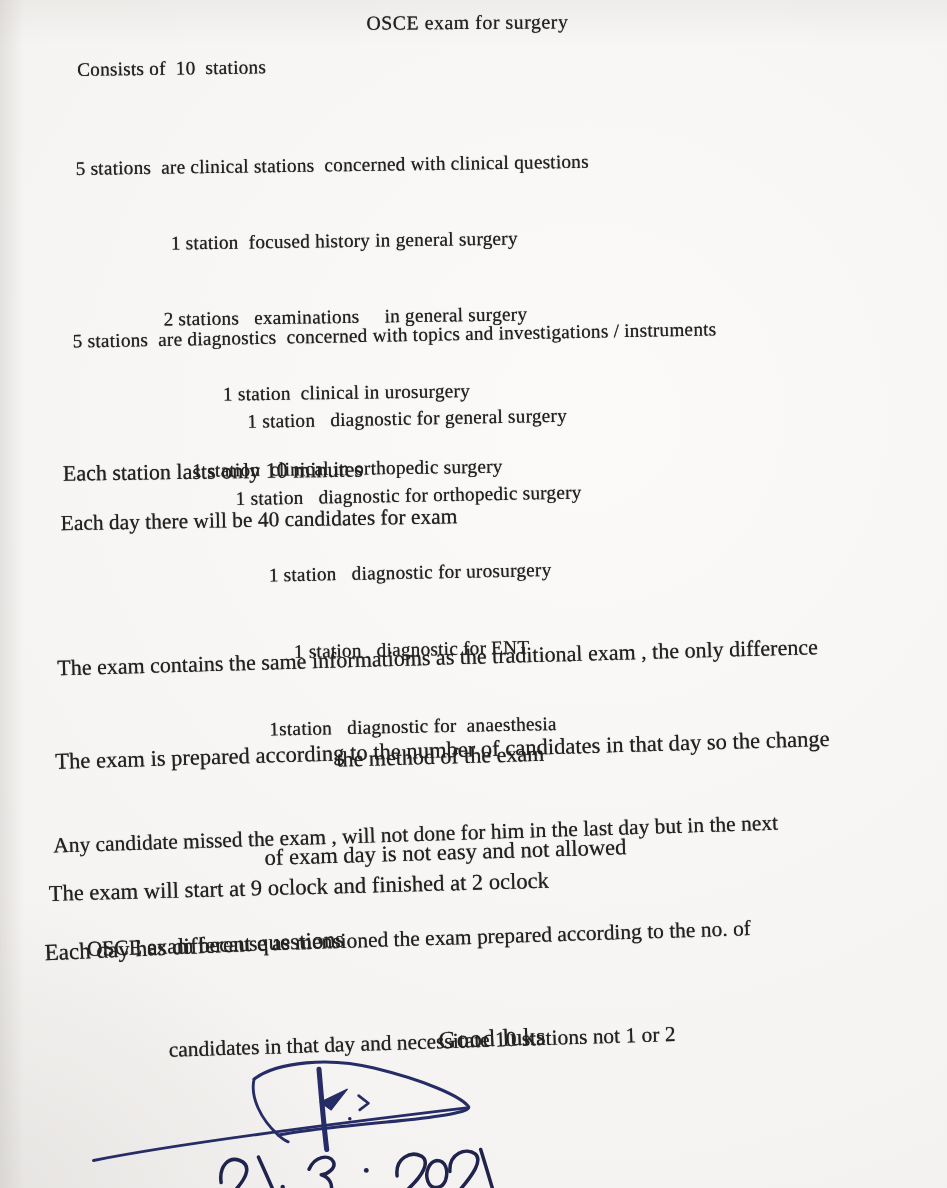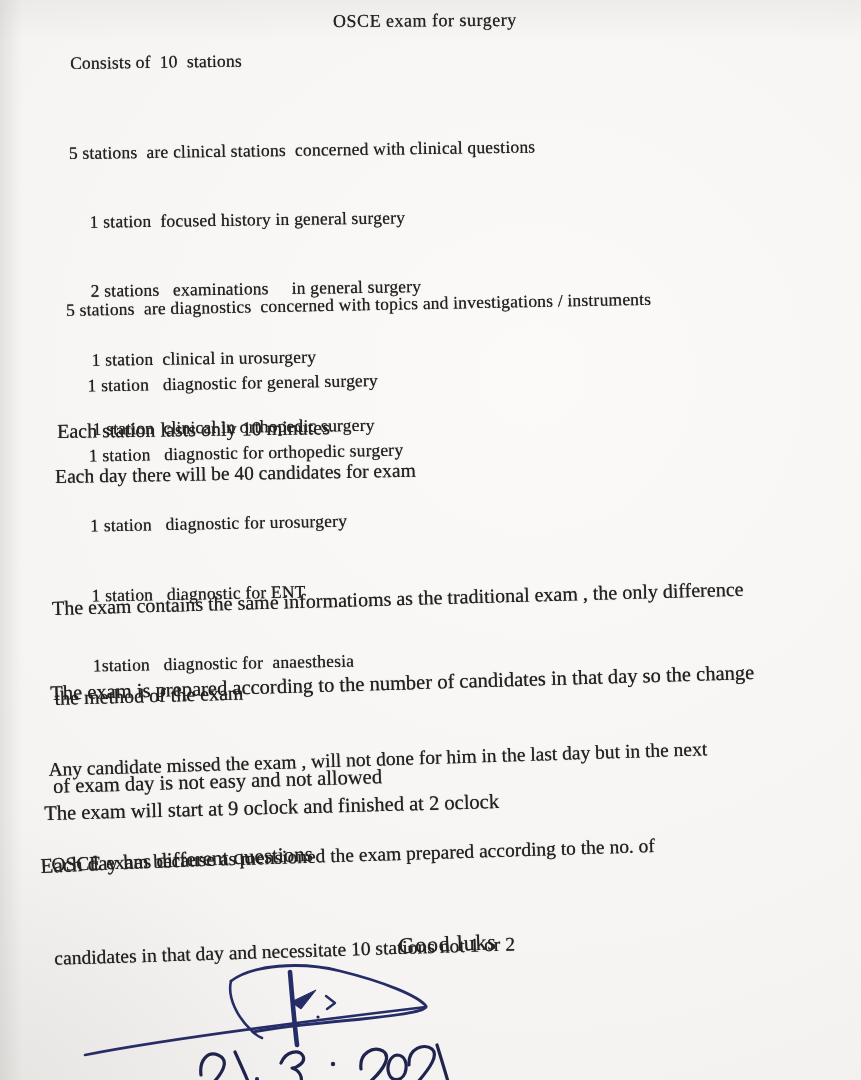--- a/index.html
+++ b/index.html
@@ -4,20 +4,21 @@
 <style>
   html,body { margin:0; padding:0; background:#d8d6d4; }
   .page {
     position:relative; width:861px; height:1080px; overflow:hidden;
     background:
       linear-gradient(90deg, rgba(183,180,177,.30), rgba(183,180,177,0) 22px),
       linear-gradient(180deg, rgba(203,200,197,.22), rgba(203,200,197,0) 42px),
       radial-gradient(55% 35% at 0% 100%, rgba(188,185,182,.20), rgba(188,185,182,0) 70%),
       radial-gradient(135% 105% at 62% 35%, #fbfaf9 0%, var(--paper,#f6f4f2) 55%, #edebe9 100%);
     font-family:"Liberation Serif","DejaVu Serif",serif;
+    text-align:center;
   }
   .t {
     position:absolute; white-space:pre; color:var(--text-ink,#232220);
     text-shadow:0 0 .7px rgba(35,34,32,.85);
     transform-origin:0 0;
   }
   .t .line { white-space:pre; }
   .indent { padding-left:20px; }
 
   #blk-title      { left:333px; top:11px;  font-size:18px; letter-spacing:.5px; transform:rotate(-.4deg); }

